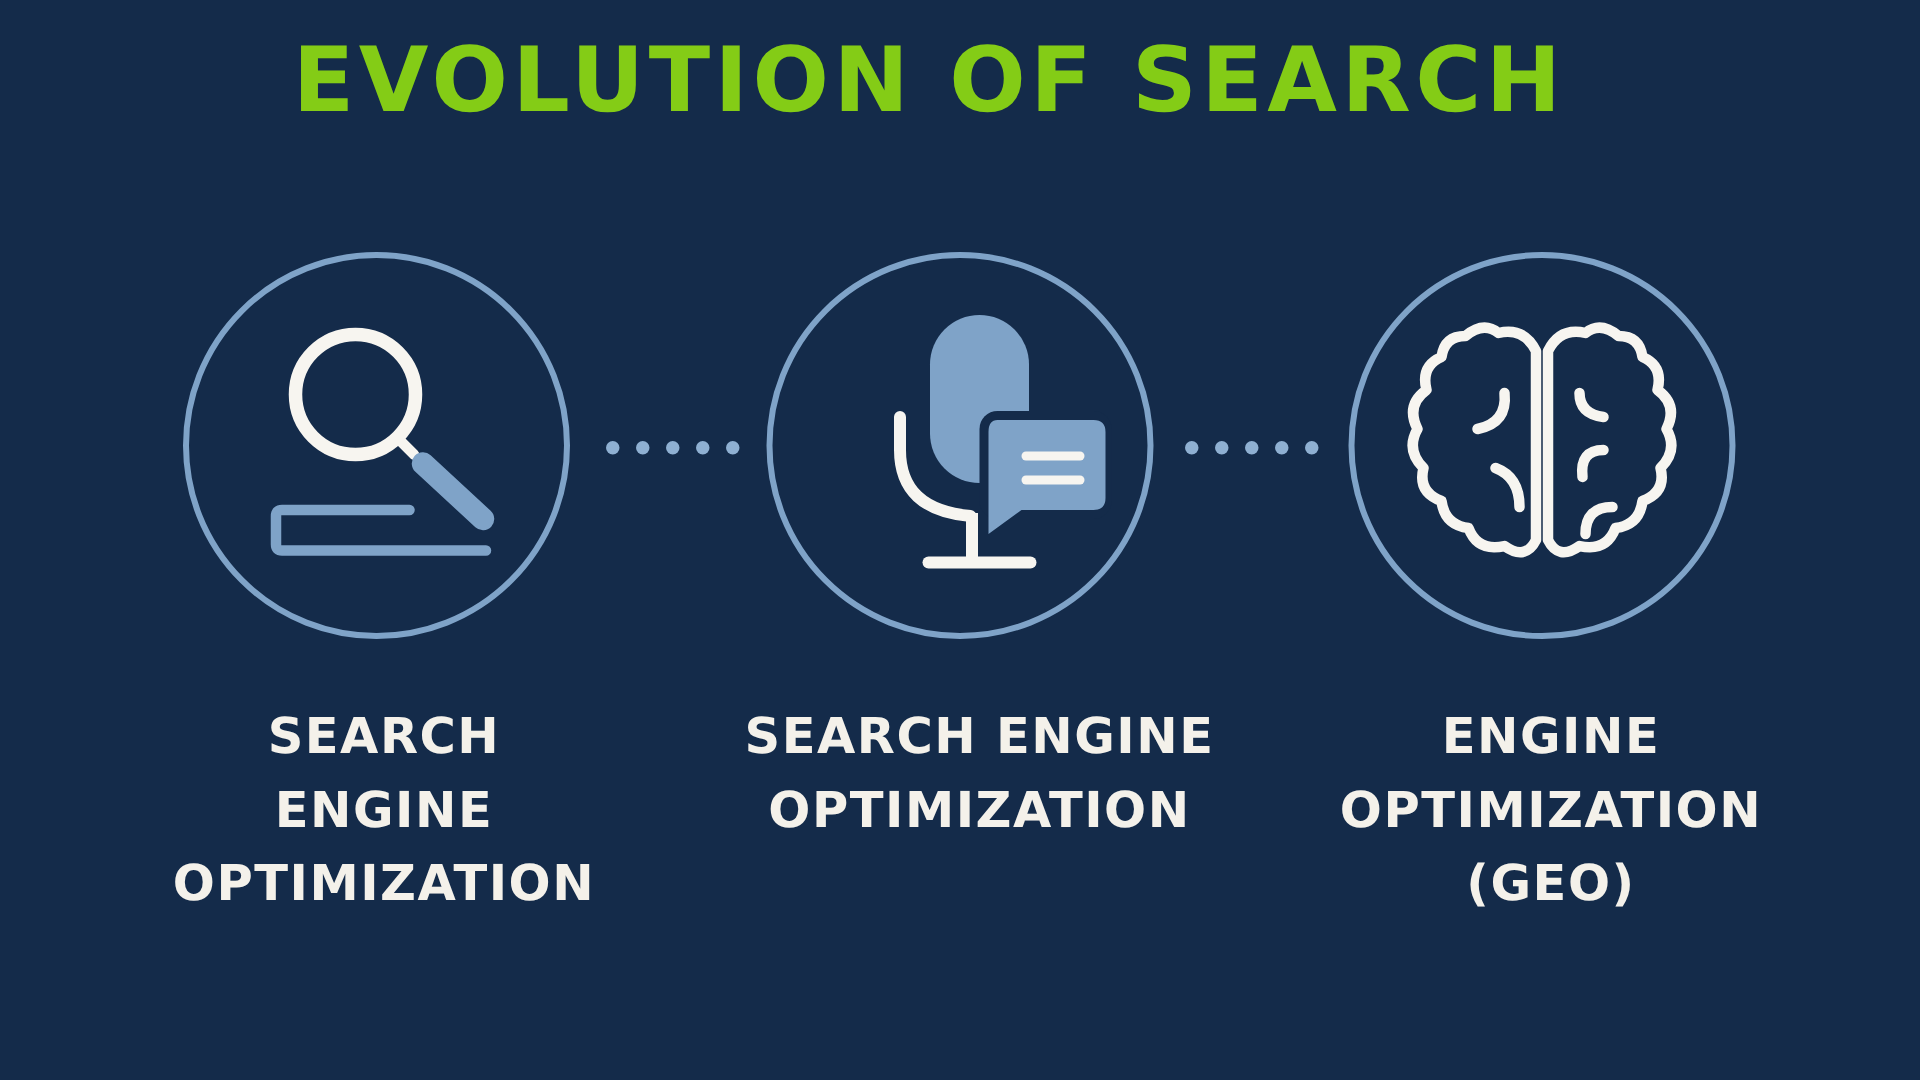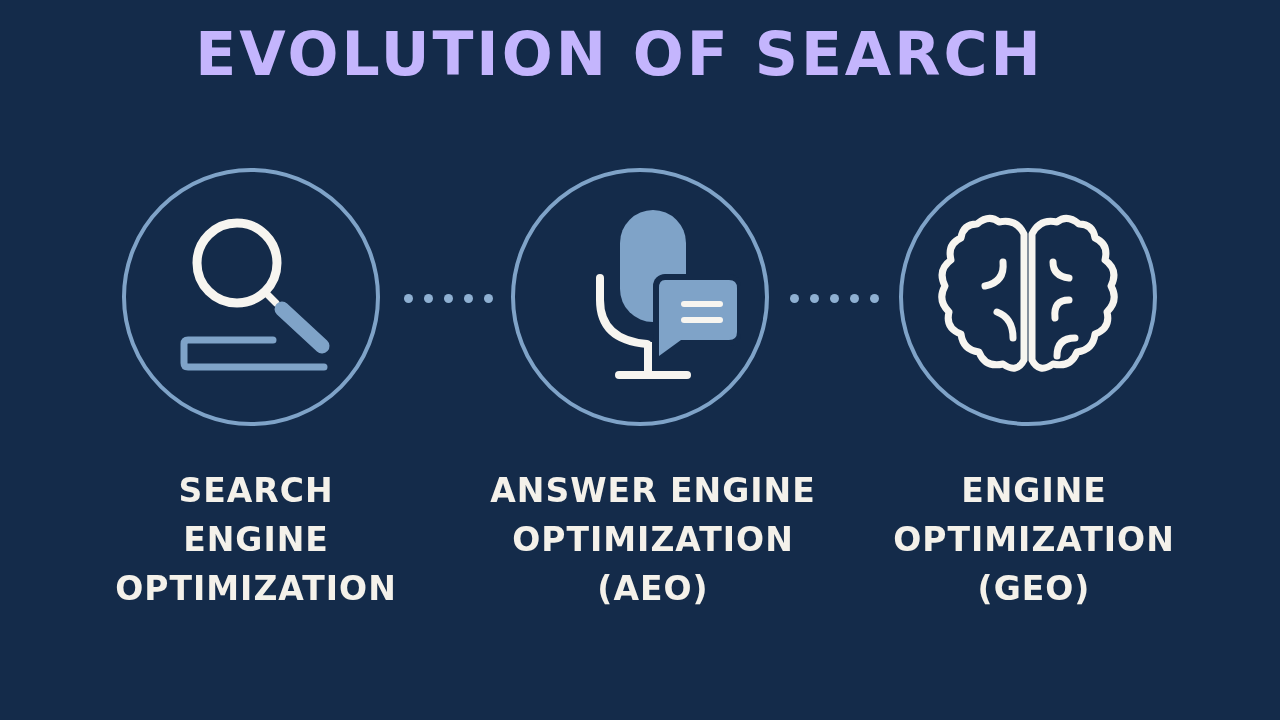--- a/index.html
+++ b/index.html
@@ -4,21 +4,21 @@
   <style>
     html, body { margin: 0; padding: 0; }
     body {
       width: 1280px; height: 720px; overflow: hidden;
       background: #142b4a;
       font-family: "DejaVu Sans", "Liberation Sans", sans-serif;
       position: relative;
     }
     .title {
       position: absolute; left: 0; top: 14px; width: 1239px;
-      text-align: center; color: #c4b5fd;
+      text-align: center; color: #84cc16;
       font-size: 60px; font-weight: bold; letter-spacing: 3px;
       line-height: 80px;
     }
     .stage {
       position: absolute; left: 0; top: 0; width: 1252px; height: 720px;
     }
     .ring {
       position: absolute; width: 258px; height: 258px;
       border: 4px solid #7fa3c8; border-radius: 50%;
       box-sizing: border-box;
@@ -111,23 +111,22 @@
     </svg>
   </div>
 
   <div class="label" style="left:76px; top:466px;">
     <span>SEARCH</span>
     <span>ENGINE</span>
     <span>OPTIMIZATION</span>
   </div>
 
   <div class="label" style="left:473px; top:466px;">
-    <span>ANSWER ENGINE</span>
+    <span>SEARCH ENGINE</span>
     <span>OPTIMIZATION</span>
-    <span>(AEO)</span>
   </div>
 
   <div class="label" style="left:854px; top:466px;">
     <span>ENGINE</span>
     <span>OPTIMIZATION</span>
     <span>(GEO)</span>
   </div>
 </div>
 
 </body></html>

